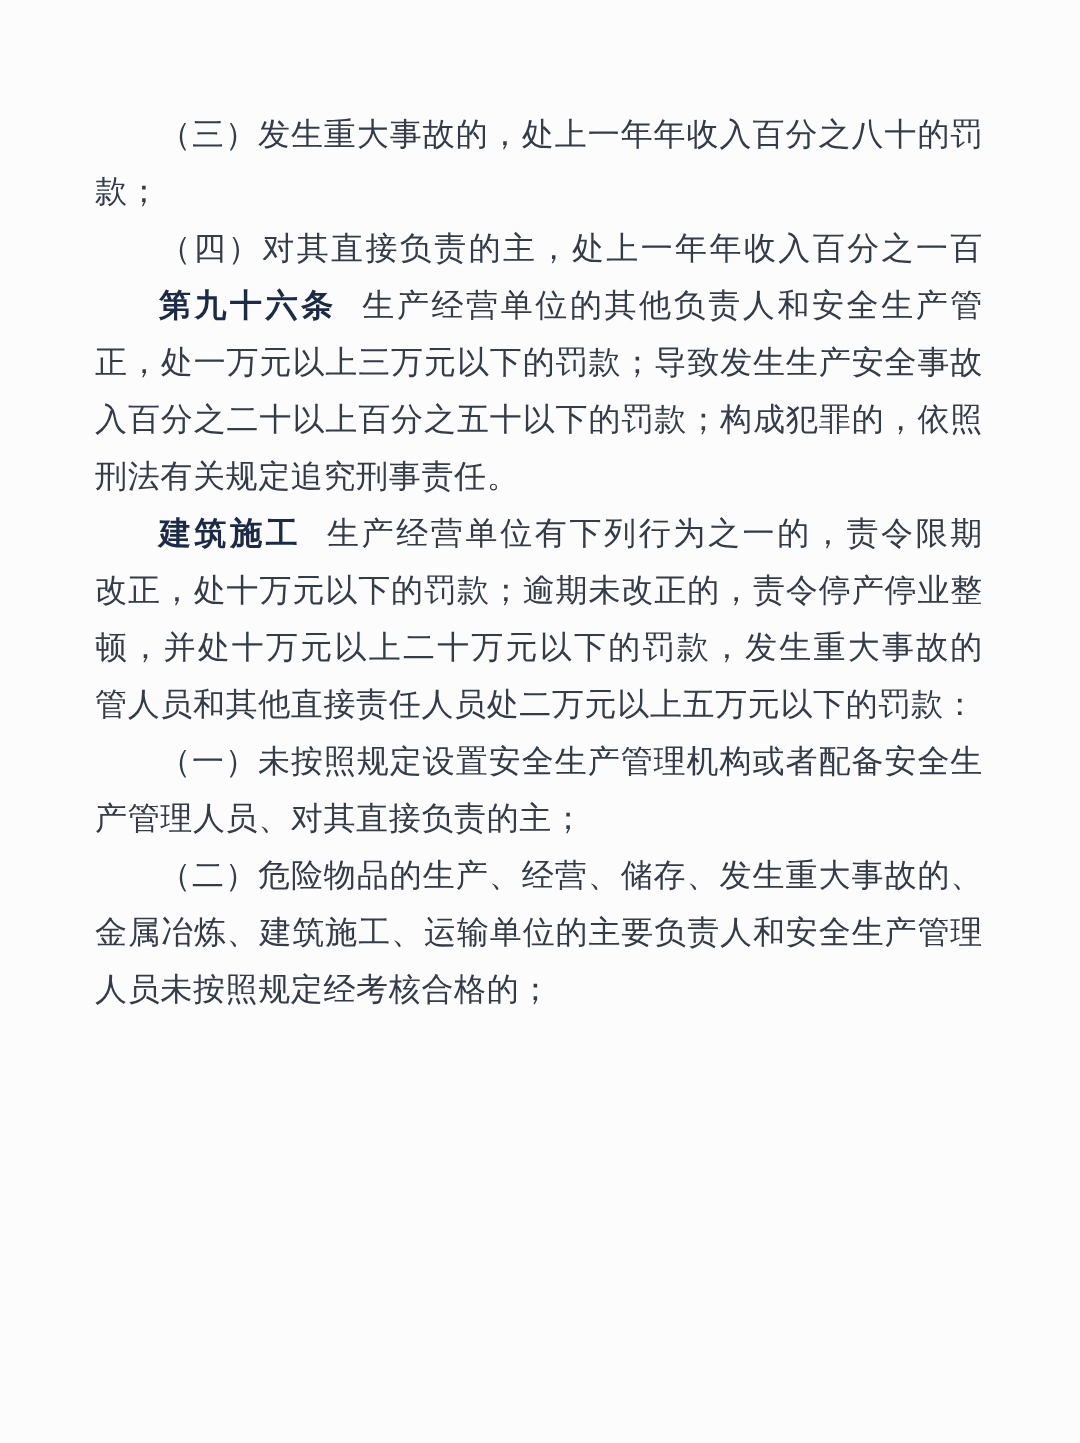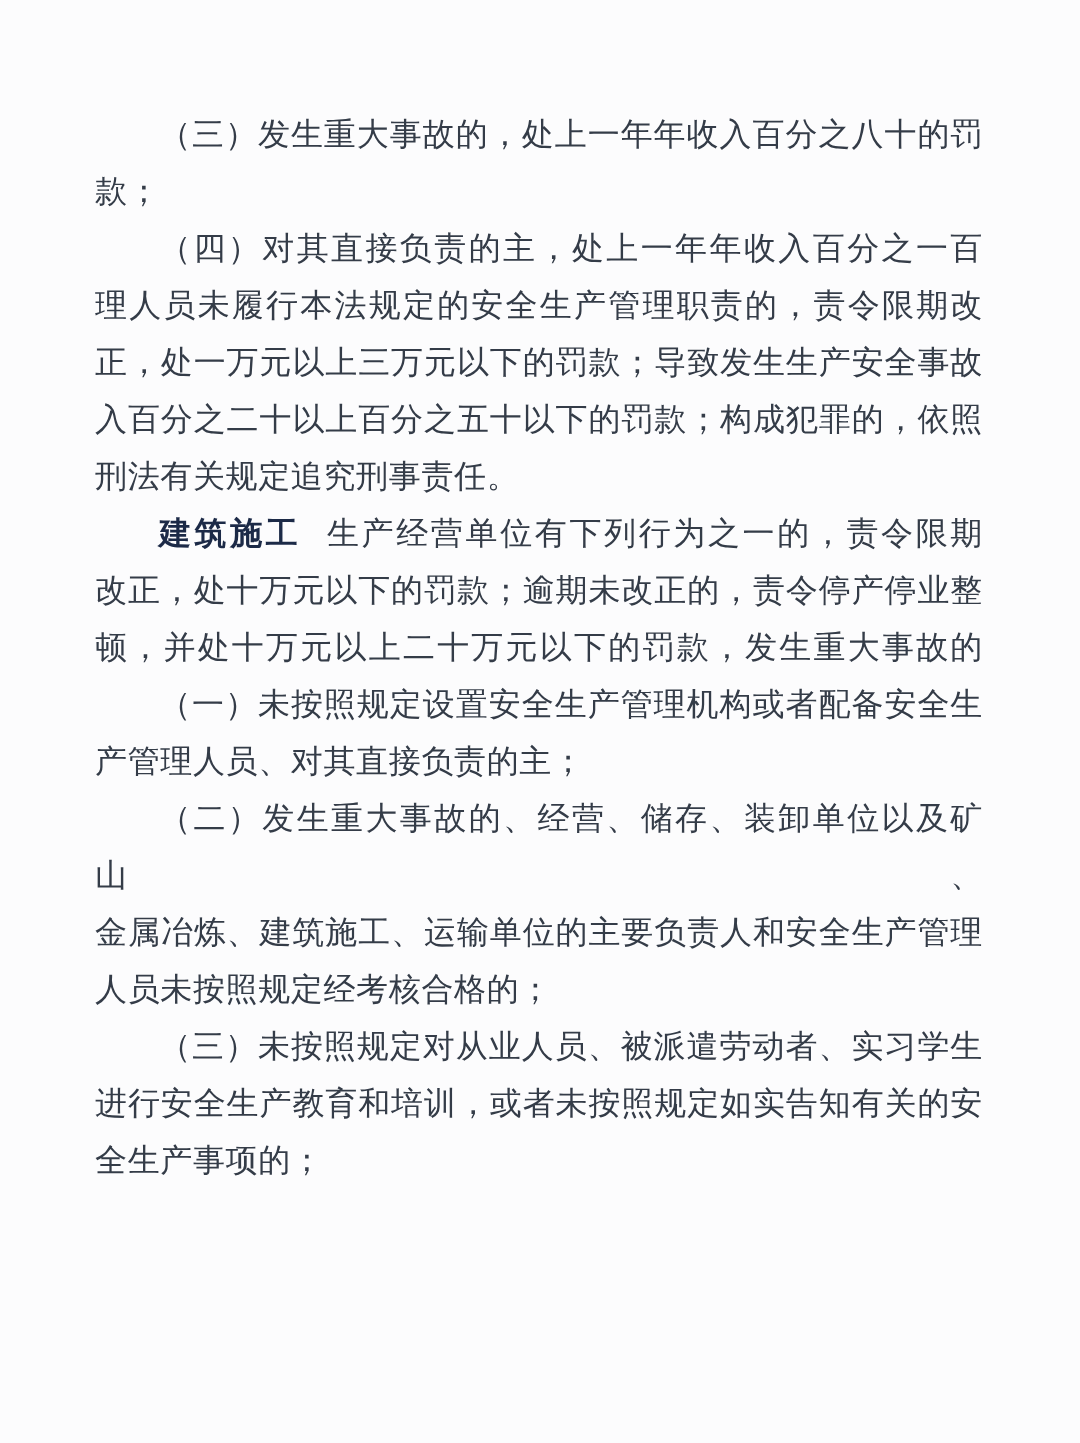--- a/index.html
+++ b/index.html
@@ -54,38 +54,34 @@
 <div class="page">
   <div class="doc" id="doc">
       <div class="para">
         <div class="line first">（三）发生重大事故的，处上一年年收入百分之八十的罚</div>
         <div class="line pend">款；</div>
       </div>
       <div class="para">
         <div class="line first">（四）对其直接负责的主，处上一年年收入百分之一百</div>
       </div>
       <div class="para">
-        <div class="line">理人员未履行本法规定的安全生产管理职责的，责令限期改</div>
+        <div class="line first"><span class="art-heading">第九十六条</span>生产经营单位的其他负责人和安全生产管</div>
         <div class="line">正，处一万元以上三万元以下的罚款；导致发生生产安全事故</div>
         <div class="line">入百分之二十以上百分之五十以下的罚款；构成犯罪的，依照</div>
         <div class="line pend">刑法有关规定追究刑事责任。</div>
       </div>
       <div class="para">
         <div class="line first"><span class="art-heading">建筑施工</span>生产经营单位有下列行为之一的，责令限期</div>
         <div class="line">改正，处十万元以下的罚款；逾期未改正的，责令停产停业整</div>
         <div class="line">顿，并处十万元以上二十万元以下的罚款，发生重大事故的</div>
+        <div class="line pend">管人员和其他直接责任人员处二万元以上五万元以下的罚款：</div>
       </div>
       <div class="para">
         <div class="line first">（一）未按照规定设置安全生产管理机构或者配备安全生</div>
         <div class="line pend">产管理人员、对其直接负责的主；</div>
       </div>
       <div class="para">
-        <div class="line first">（二）发生重大事故的、经营、储存、装卸单位以及矿山、</div>
+        <div class="line first">（二）危险物品的生产、经营、储存、发生重大事故的、</div>
         <div class="line">金属冶炼、建筑施工、运输单位的主要负责人和安全生产管理</div>
         <div class="line pend">人员未按照规定经考核合格的；</div>
-      </div>
-      <div class="para">
-        <div class="line first">（三）未按照规定对从业人员、被派遣劳动者、实习学生</div>
-        <div class="line">进行安全生产教育和培训，或者未按照规定如实告知有关的安</div>
-        <div class="line pend">全生产事项的；</div>
       </div>
     </div>
 </div>
 
 </body></html>

